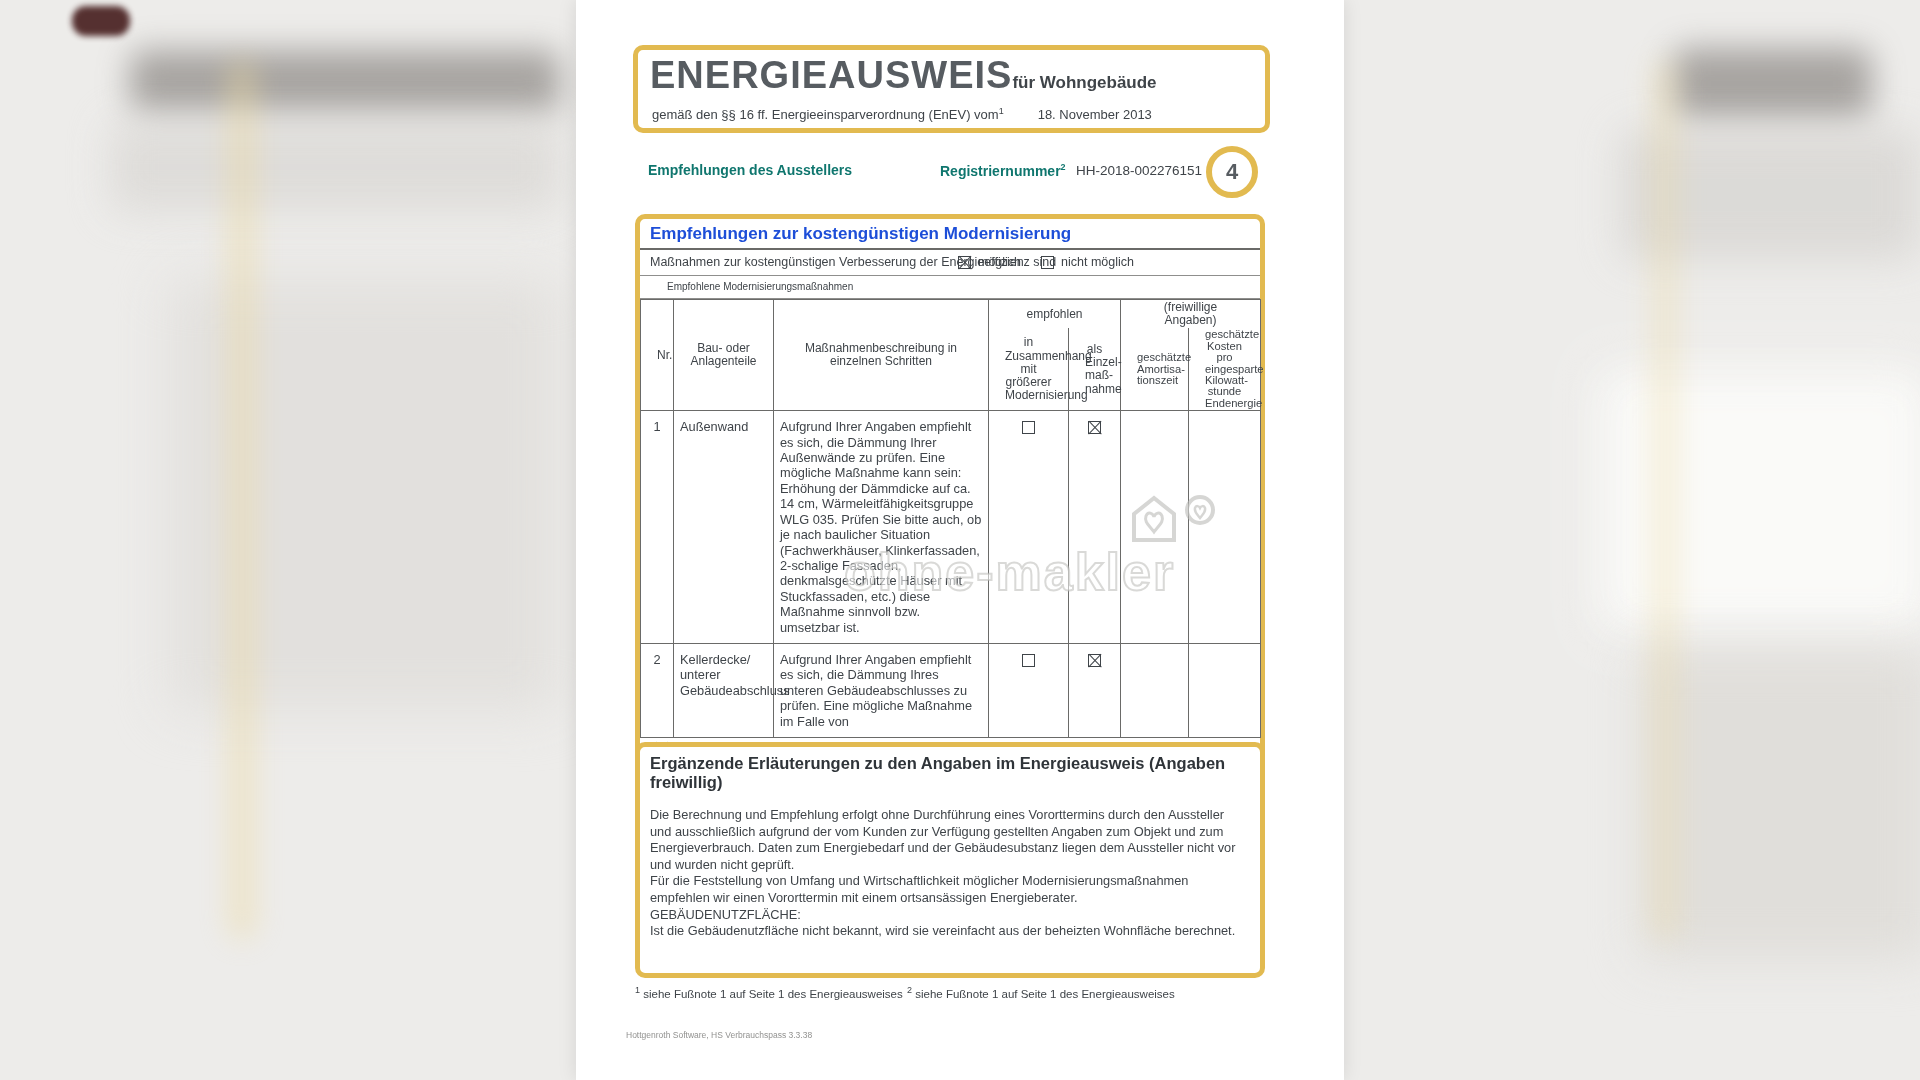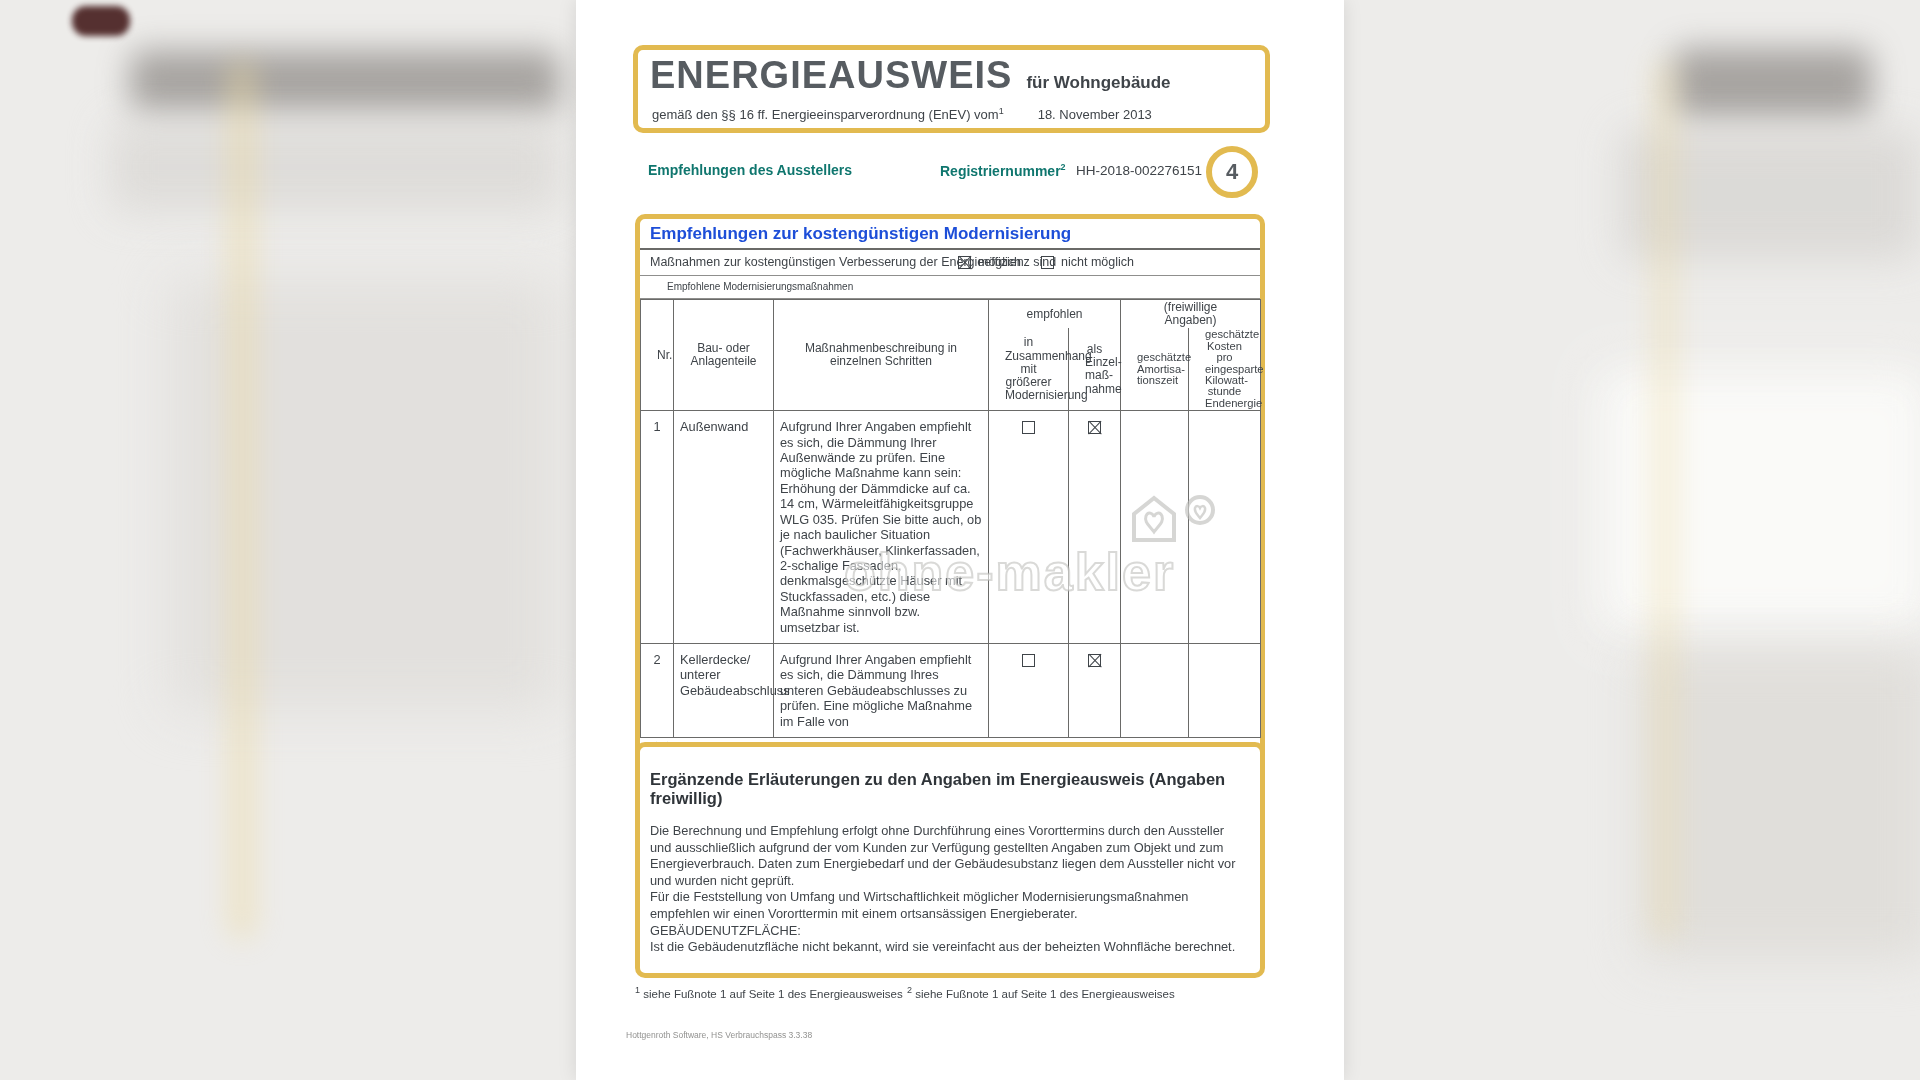--- a/index.html
+++ b/index.html
@@ -7,21 +7,21 @@
           background:#edecea;font-family:"Liberation Sans",sans-serif;color:#3f4449;}
   .blob{position:absolute;border-radius:14px;}
   
   .page{position:absolute;left:576px;top:0;width:768px;height:1080px;background:#ffffff;
         box-shadow:0 0 18px rgba(0,0,0,.10);}
   .goldbox{position:absolute;border:5px solid #e2ba50;border-radius:10px;background:#fff;box-sizing:border-box;}
   
   .hdrbox{left:57px;top:45px;width:637px;height:88px;}
   .hdr-line1{position:absolute;left:12px;top:4px;white-space:nowrap;}
   .hdr-title{font-size:38px;font-weight:bold;color:#575c61;letter-spacing:1px;}
-  .hdr-sub{font-size:17px;font-weight:bold;color:#3f4449;margin-left:14px;}
+  .hdr-sub{font-size:17px;font-weight:bold;color:#3f4449;}
   .hdr-line2{position:absolute;left:14px;top:56px;font-size:13px;color:#3f4449;white-space:nowrap;}
   .hdr-date{margin-left:34px;}
   sup{font-size:9px;}
   
   .meta-label{position:absolute;font-size:14px;font-weight:bold;color:#0f766e;white-space:nowrap;}
   .meta-value{position:absolute;font-size:13.5px;color:#3f4449;white-space:nowrap;}
   .pagenum{position:absolute;left:630px;top:146px;width:52px;height:52px;border:6px solid #e2ba50;
            border-radius:50%;box-sizing:border-box;display:flex;align-items:center;justify-content:center;
            font-size:22px;font-weight:bold;color:#575c61;background:#fff;}
   
@@ -55,21 +55,21 @@
               gap:8px;padding-left:15px;}
   .b1-hinweis{border-bottom:1.5px solid #8f8f8d;font-size:13px;padding:5px 0 6px 10px;display:flex;}
   .hinweis-label{font-weight:bold;width:72px;flex:0 0 72px;}
   .hinweis-text{line-height:17px;}
   .b1-genauere{height:40px;display:flex;font-size:12.5px;}
   .gen-left{width:302px;flex:0 0 302px;box-sizing:border-box;padding:4px 10px 0 8px;line-height:16px;
             border-right:1px solid #6a6a68;}
   .gen-right{flex:1;}
   
   .box2{left:59px;top:742px;width:630px;height:236px;}
-  .b2-title{padding:23px 0 0 10px;font-size:16.5px;font-weight:bold;color:#2f3439;}
+  .b2-title{padding:7px 0 0 10px;font-size:16.5px;font-weight:bold;color:#2f3439;}
   .b2-body{padding:15px 16px 0 10px;font-size:12.8px;line-height:16.6px;color:#3f4449;}
   .b2-body p{margin:0;}
   .b2-area{margin-top:17px;}
   
   .footnotes{position:absolute;left:59px;top:985px;width:640px;font-size:11.5px;color:#3f4449;}
   .fn2{position:absolute;left:272px;top:0;}
   .fn1{position:absolute;left:0;top:0;}
   .software{position:absolute;left:50px;top:1030px;font-size:8.5px;color:#929290;}
   
   .watermark{position:absolute;left:262px;top:492px;width:420px;height:130px;pointer-events:none;z-index:6;}

